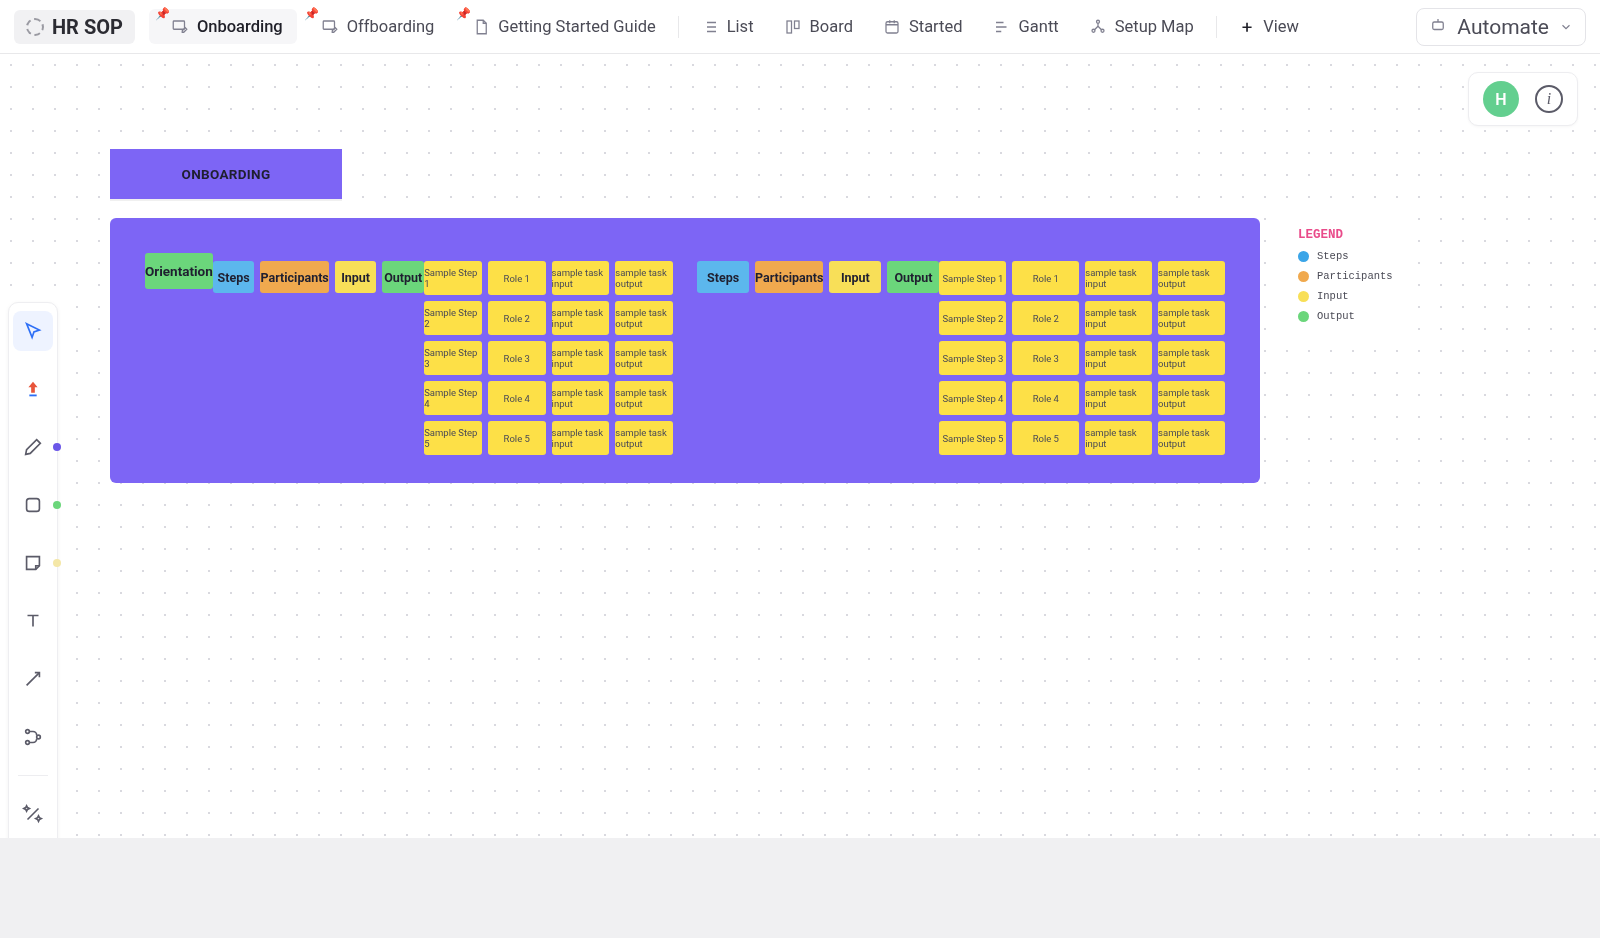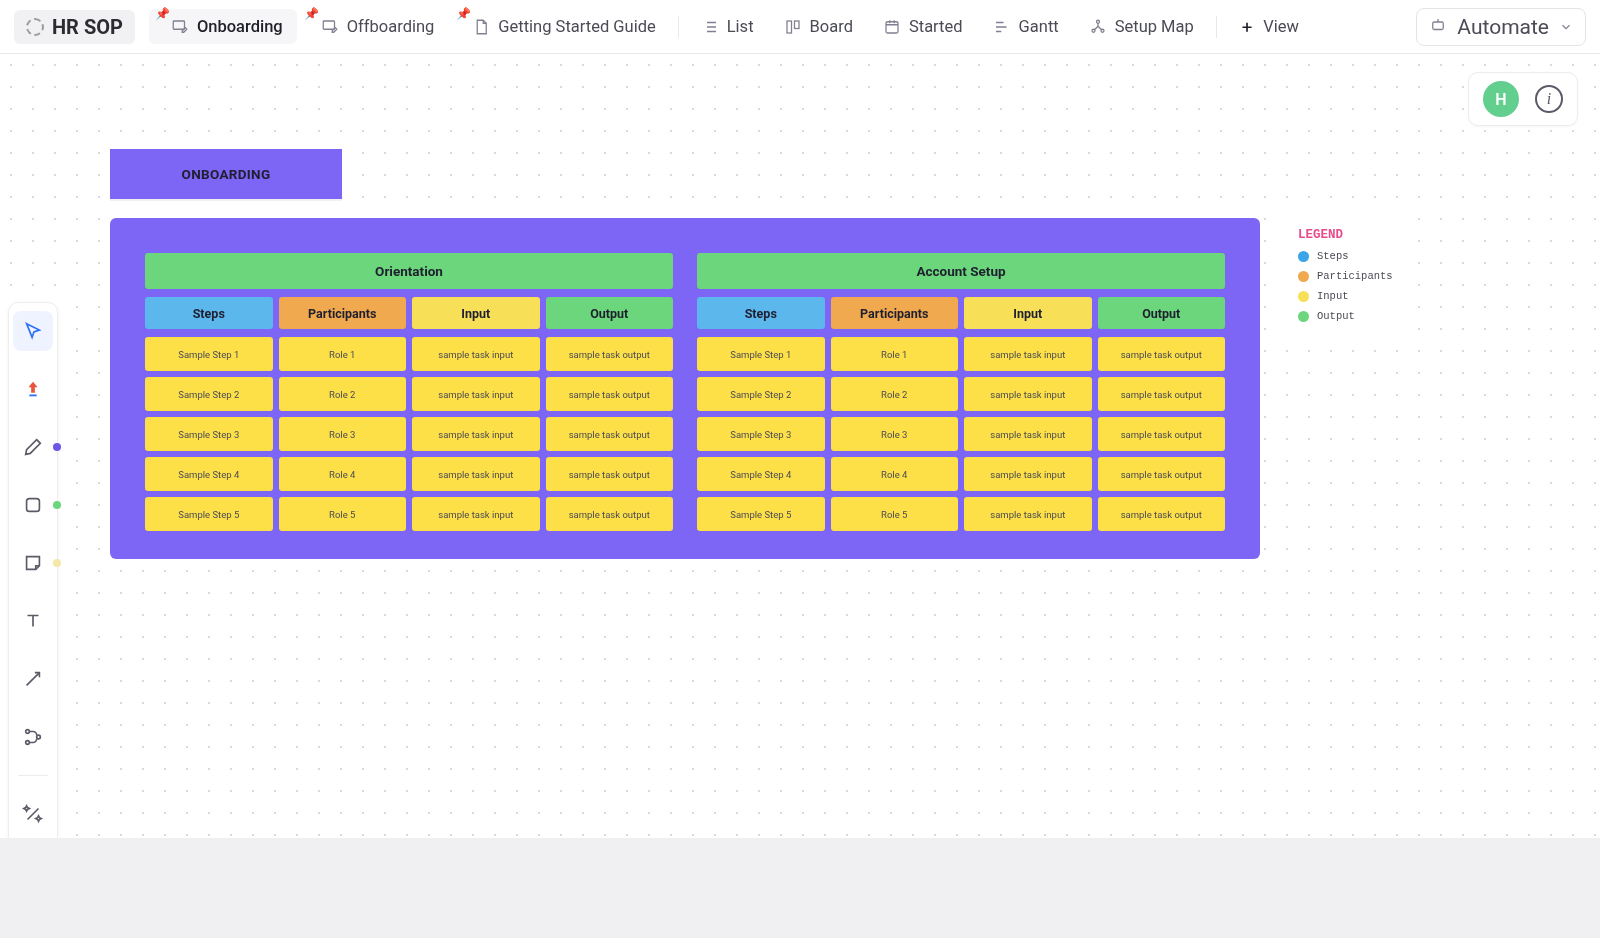--- a/index.html
+++ b/index.html
@@ -166,21 +166,21 @@
     left: 110px; top: 164px;
     width: 1150px;
     background: #7d65f5;
     border-radius: 6px;
     padding: 35px 35px 28px 35px;
     display: flex;
     gap: 24px;
   }
   .sub {
     flex: 1 1 0;
-    display: flex; flex-direction: column;
+    display: flex; flex-direction: row;
   }
   .sub-title {
     background: #6bd67b;
     color: #1f1f30;
     font-weight: 700; font-size: 13.5px;
     height: 36px;
     border-radius: 3px;
     display: flex; align-items: center; justify-content: center;
   }
   .col-head-row {
@@ -492,23 +492,20 @@
           <div class="row">
             <div class="cell">Sample Step 5</div>
             <div class="cell">Role 5</div>
             <div class="cell">sample task input</div>
             <div class="cell">sample task output</div>
           </div>
         </div>
     </div>
 
     <div class="sub">
-      <div class="sub-title">
-          <span>Account Setup</span>
-        </div>
       <div class="col-head-row">
         <div class="col-head ch-steps">
             <span>Steps</span>
           </div>
         <div class="col-head ch-part">
             <span>Participants</span>
           </div>
         <div class="col-head ch-in">
             <span>Input</span>
           </div>

